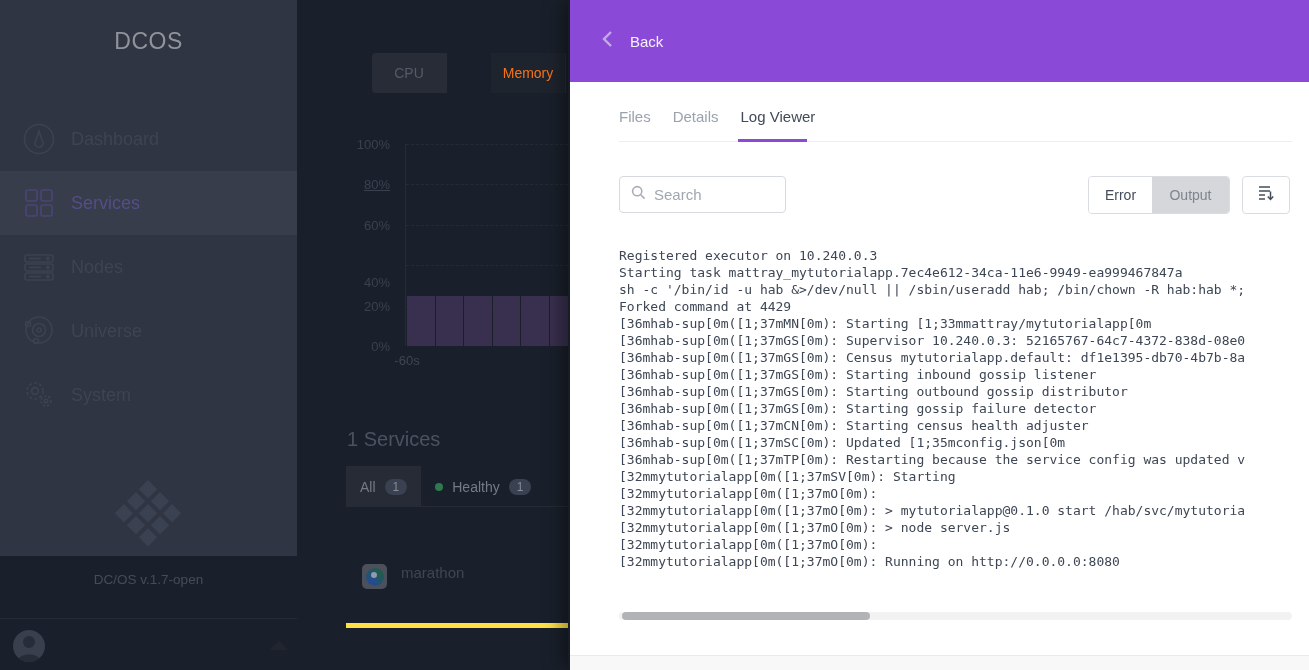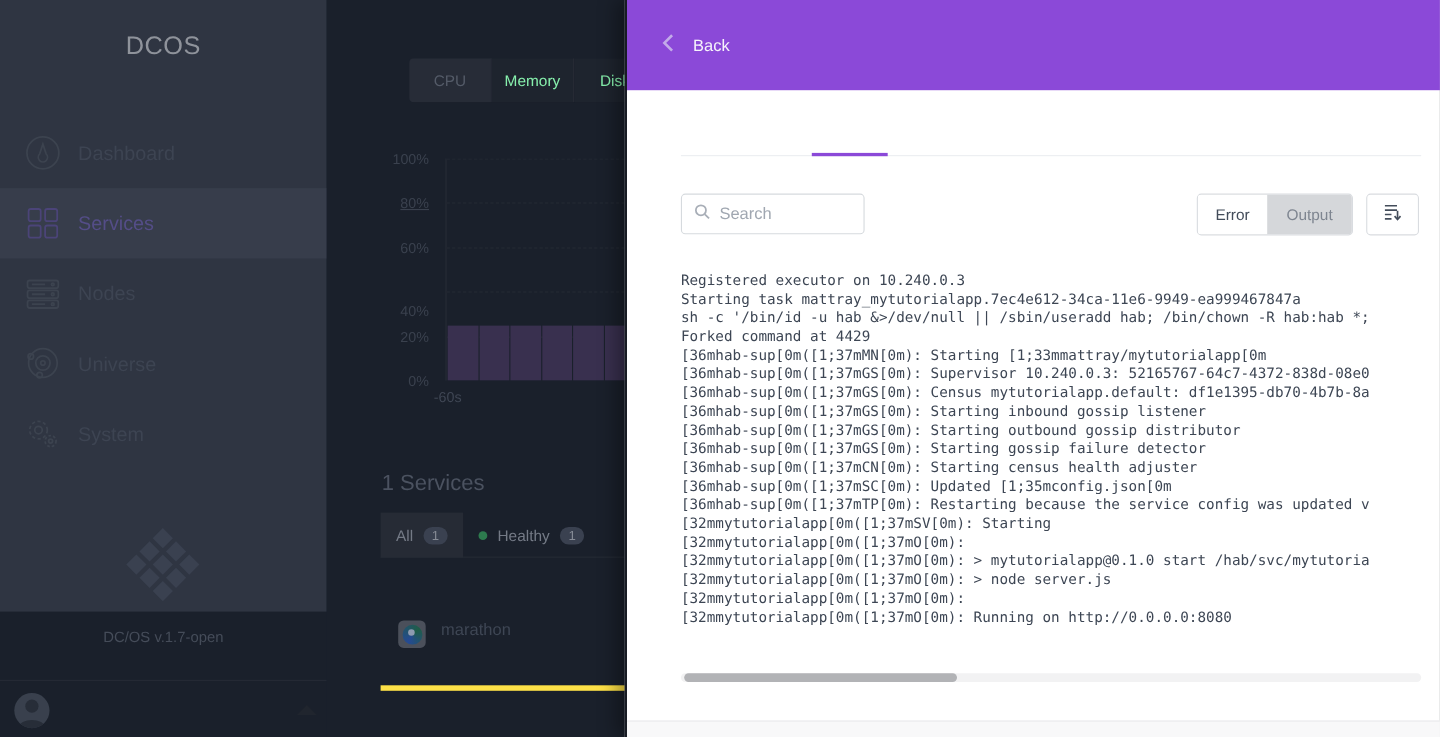--- a/index.html
+++ b/index.html
@@ -21,22 +21,22 @@
   #diamond-logo { left:124px; top:490px; width:48px; height:48px; transform:rotate(45deg);
     display:grid; grid-template-columns:repeat(3,13px); grid-template-rows:repeat(3,13px); gap:4px; }
   #diamond-logo div { background:#3a4150; }
   .version-text { top:572px; left:0; width:297px; text-align:center; font-size:13.5px; color:#454c59; }
   #user-row { left:0; top:618px; width:297px; height:52px; border-top:1px solid #262b36; }
   #avatar { left:13px; top:629px; width:32px; height:32px; border-radius:50%; background:#39404d; overflow:hidden; }
   #caret-up { left:270px; top:640px; width:0; height:0; border-left:9px solid transparent; border-right:9px solid transparent; border-bottom:9px solid #20252e; }
 
   
   #content { left:297px; top:0; width:271px; height:670px; background:#1a202b; overflow:hidden; }
-  #res-tabs { left:75px; top:53px; height:40px; display:flex; border-radius:4px; overflow:hidden; }
-  .res-tab { width:75px; height:40px; display:flex; align-items:center; justify-content:center; font-size:14px; color:#86efac; border-right:1px solid #272c36; background:#1e242e; }
+  #res-tabs { left:75px; top:53px; height:40px; display:flex; border-radius:4px; overflow:hidden;gap:44px; }
+  .res-tab { width:75px; height:40px; display:flex; align-items:center; justify-content:center; font-size:14px; color:#f97316; border-right:1px solid #272c36; background:#1e242e; }
   .res-tab.active { background:#272c37; color:#545b68; }
   #chart-ylabels { left:43px; top:144px; width:56px; height:210px; }
   #chart-ylabels .ylabel { position:absolute; right:6px; font-size:13px; color:#3a414e; }
   #chart-plot { left:108px; top:144px; width:163px; height:202px; border-left:1px solid #262c36; overflow:hidden; }
   #chart-gridlines { position:absolute; left:0; top:0; width:100%; height:100%; }
   .gridline { position:absolute; left:0; width:100%; border-top:1px dashed #252b35; }
   #cpu-bars { position:absolute; left:1px; top:0; width:100%; height:100%; display:flex; align-items:flex-end; gap:1px; }
   .bar { flex:none; width:27.5px; background:#39304f; }
   .xlabel { left:92px; top:353px; width:36px; text-align:center; font-size:13px; color:#3f4654; }
   .services-heading { left:50px; top:428px; font-size:20px; color:#4b5260; }
@@ -226,20 +226,25 @@
 <div id="panel" class="abs">
   <div id="panel-header" class="abs">
     <span class="back-chevron">
       <svg width="16" height="20" viewBox="0 0 16 20">
           <polyline points="11,3 4,10 11,17"></polyline>
         </svg>
     </span>
     <span class="back-label">Back</span>
   </div>
 
+  <div id="panel-tabs" class="abs">
+    <span class="panel-tab">Files</span>
+    <span class="panel-tab">Details</span>
+    <span class="panel-tab active">Log Viewer</span>
+  </div>
   <div id="tab-rule" class="abs"></div>
   <div id="tab-underline" class="abs"></div>
 
   <div id="search-box" class="abs">
     <span>
       <svg width="15" height="15" viewBox="0 0 15 15" fill="none" stroke="#a8aeb7" stroke-width="1.6">
           <circle cx="6.2" cy="6.2" r="4.6"></circle>
           <line x1="9.8" y1="9.8" x2="13.6" y2="13.6"></line>
         </svg>
     </span>

